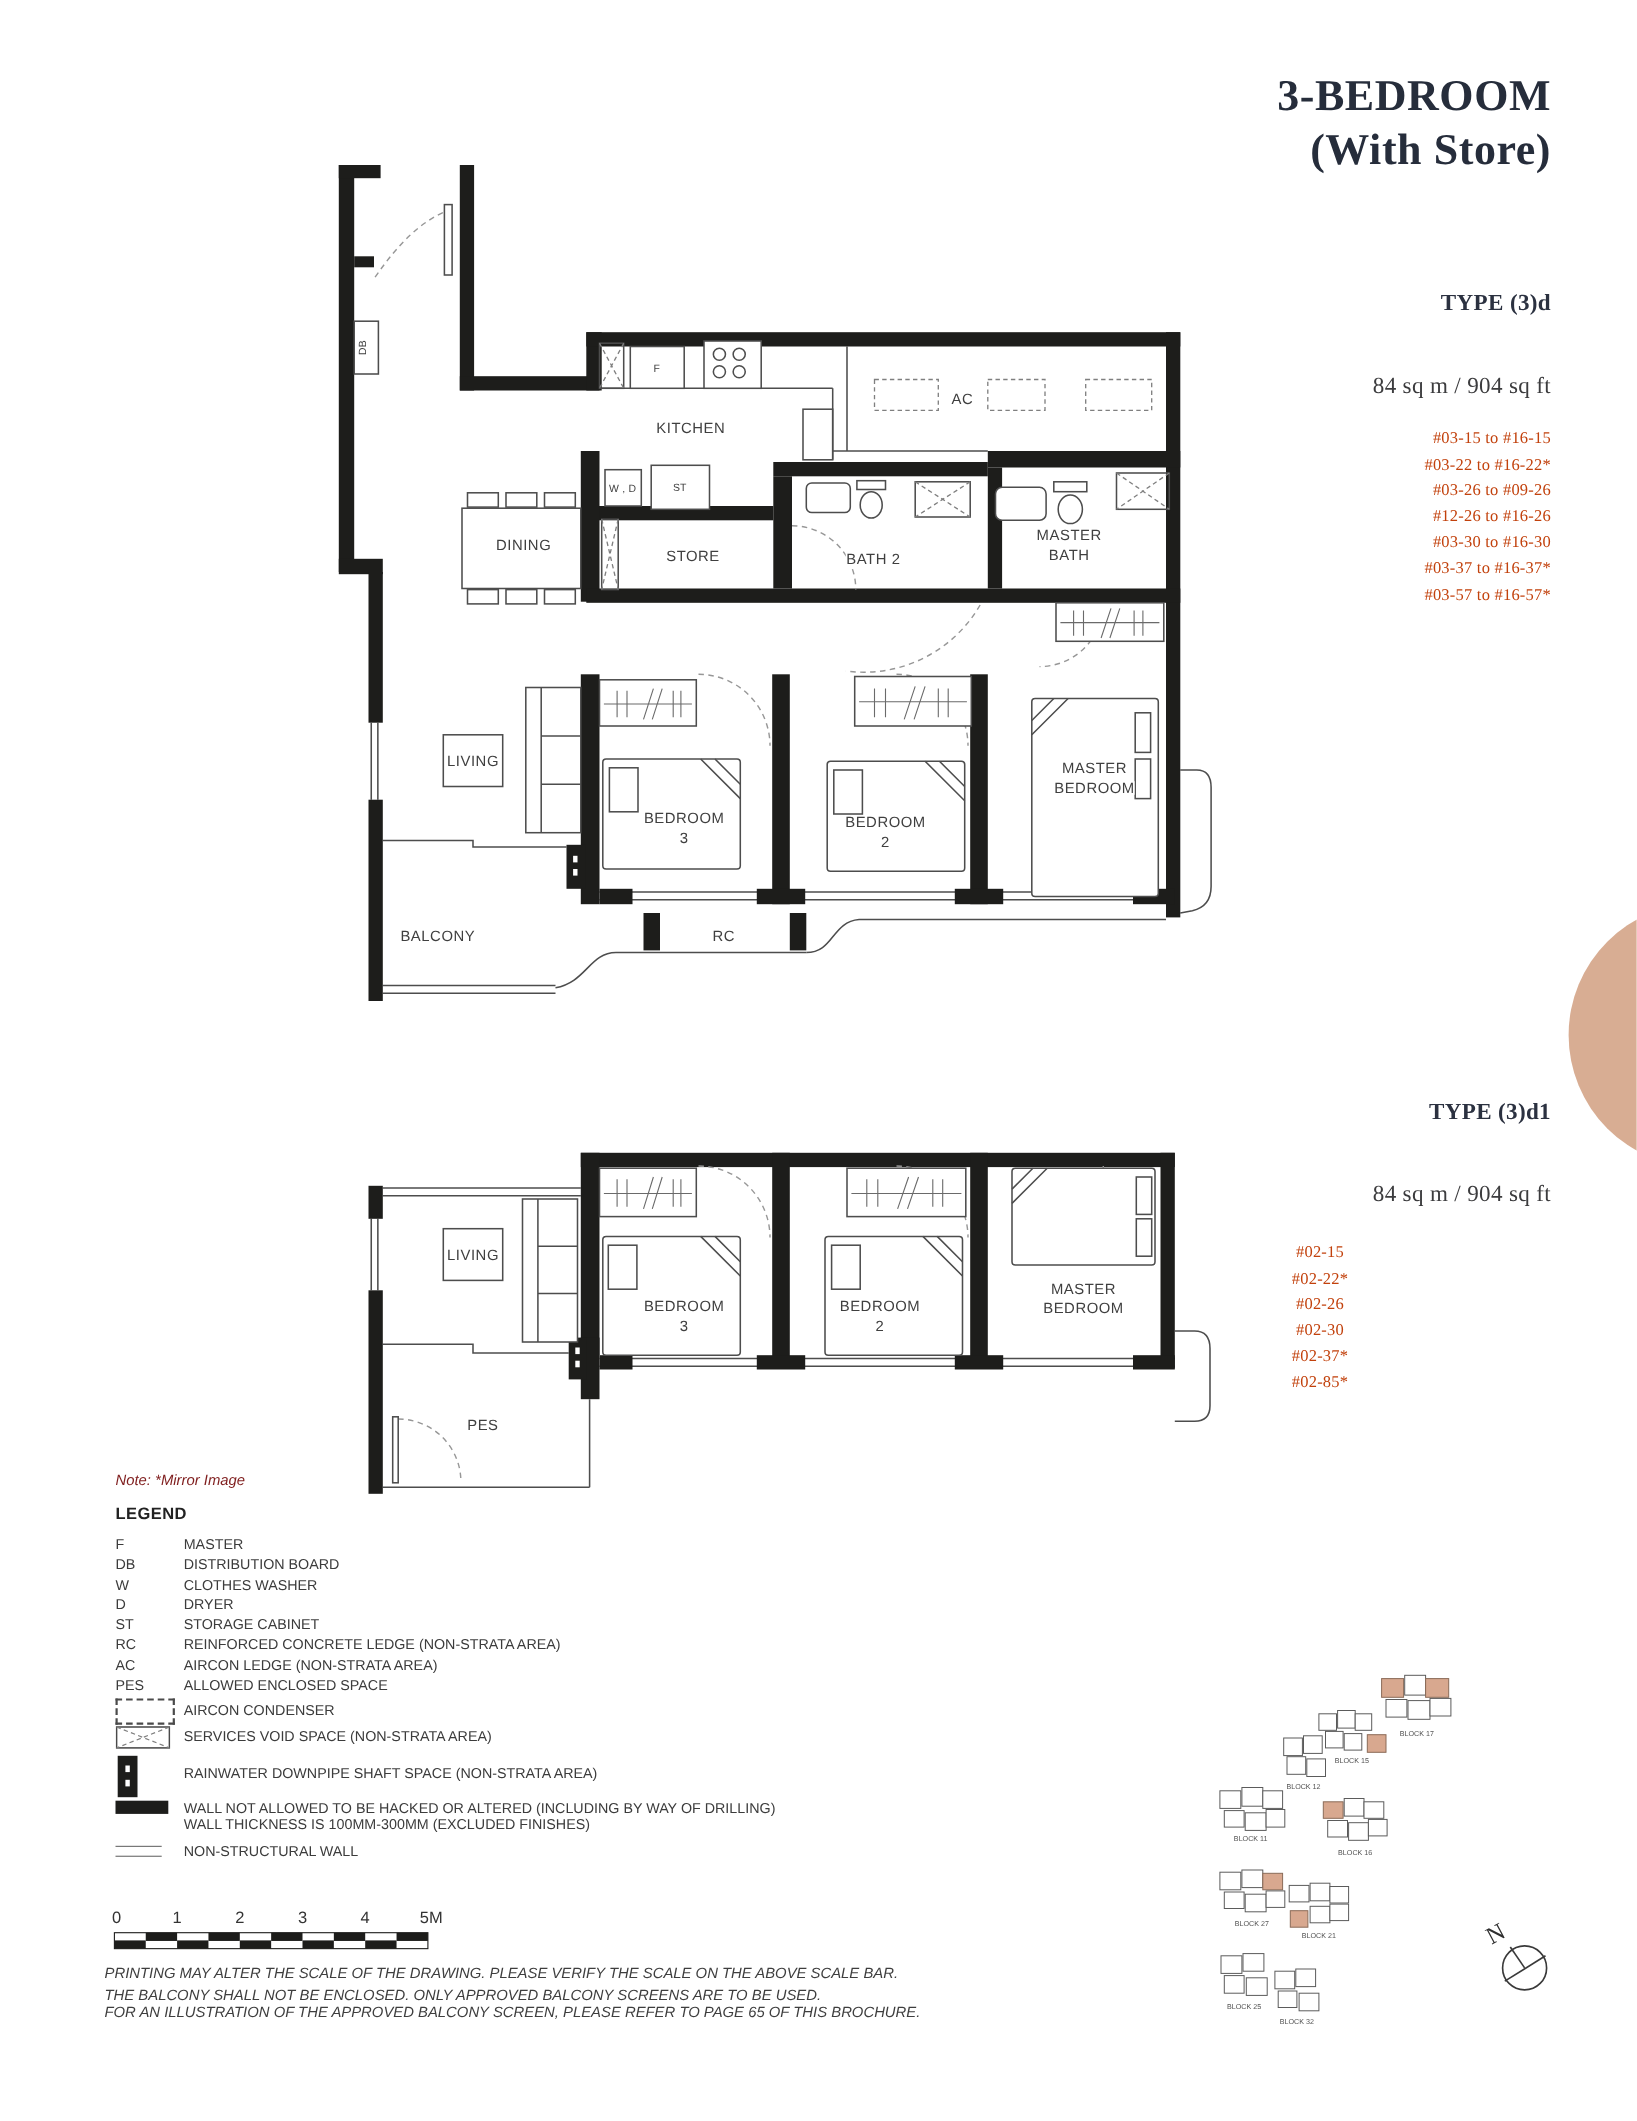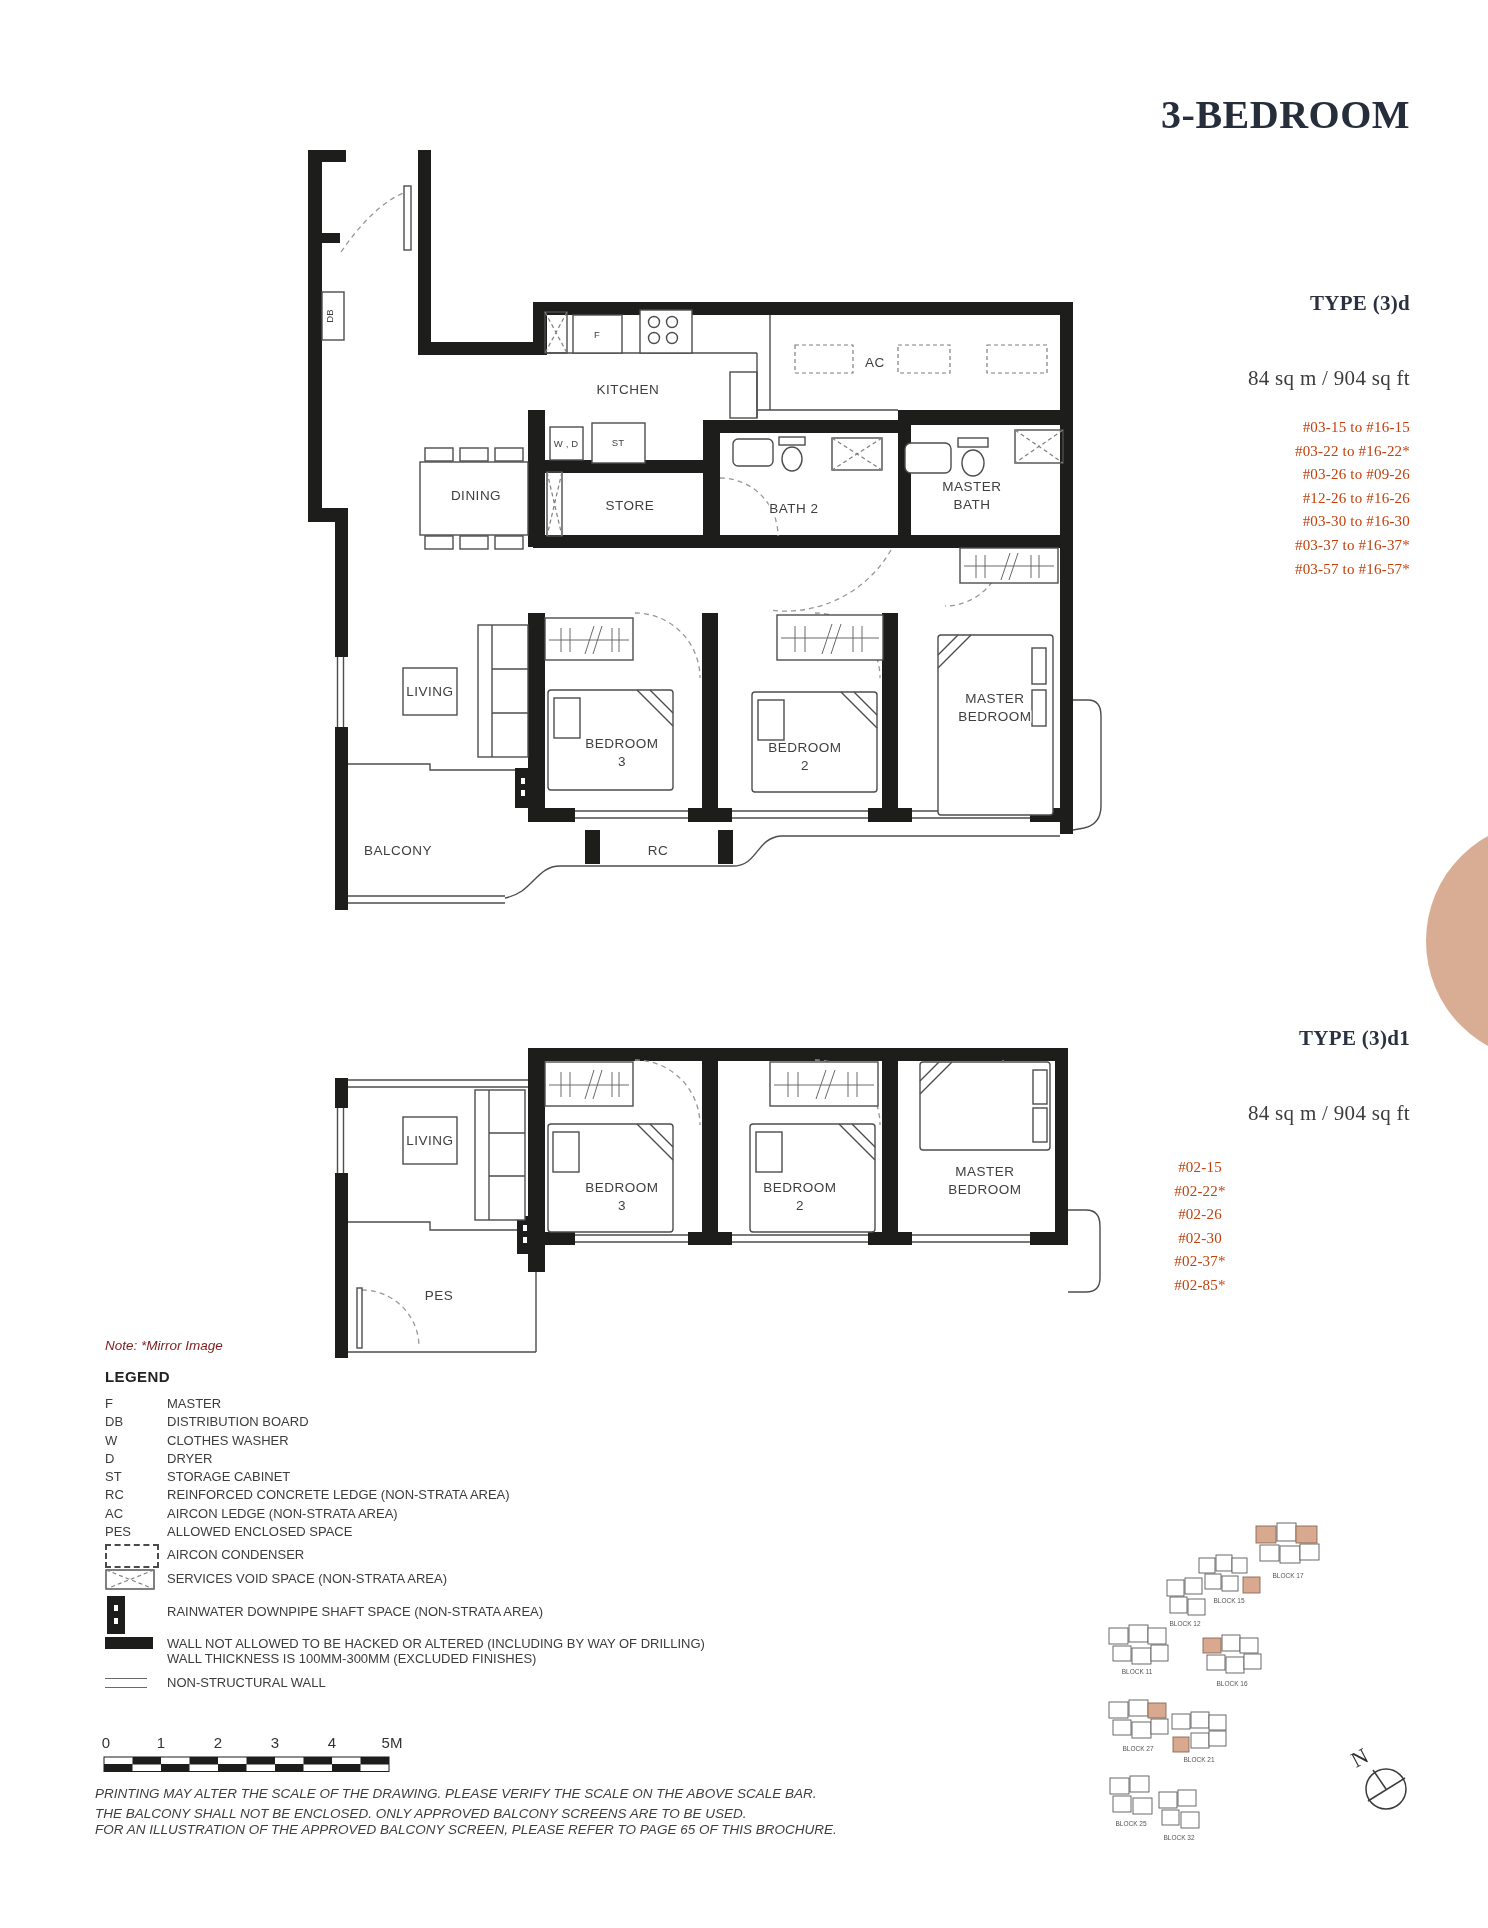--- a/index.html
+++ b/index.html
@@ -1,21 +1,21 @@
 <!DOCTYPE html>
 <html><head>
 <meta charset="utf-8">
 <style>
   html,body{margin:0;padding:0;background:#ffffff;}
   #page{position:relative;width:1488px;height:1928px;background:#fff;overflow:hidden;
         font-family:"Liberation Sans",sans-serif;color:#3f3f3f;}
   svg text{user-select:none;}
 
   
-  .rcol{position:absolute;right:78px;text-align:right;margin-top:28px;}
+  .rcol{position:absolute;right:78px;text-align:right;}
   #main-title{top:62px;width:420px;font-family:"Liberation Serif",serif;font-weight:bold;
               font-size:40px;line-height:49px;color:#262d3b;letter-spacing:.5px;}
   .type-head{font-family:"Liberation Serif",serif;font-weight:bold;font-size:21px;color:#2b3140;letter-spacing:.3px;}
   #type-d-head{top:263px;width:420px;}
   #type-d1-head{top:998px;width:420px;}
   .area-line{font-family:"Liberation Serif",serif;font-size:21px;color:#3c3c3e;letter-spacing:.3px;}
   #type-d-area{top:338px;width:420px;}
   #type-d1-area{top:1073px;width:420px;}
   .unit-list{font-family:"Liberation Serif",serif;font-size:15px;color:#c2410c;line-height:23.6px;letter-spacing:.2px;}
   #type-d-units{top:388px;width:420px;}
@@ -418,20 +418,21 @@
     <g>
       <circle cx="1386" cy="1789" r="20" fill="none" stroke="#3a3a3a" stroke-width="1.5"></circle>
       <line x1="1368" y1="1801" x2="1405" y2="1778" stroke="#3a3a3a" stroke-width="1.5"></line>
       <line x1="1386" y1="1789" x2="1373" y2="1770" stroke="#3a3a3a" stroke-width="1.5"></line>
       <text x="1356" y="1768" transform="rotate(-28 1356 1768)" style="font-family:'Liberation Serif',serif;font-size:22px;fill:#2e2e2e;">N</text>
     </g>
   </svg>
 
   <div class="rcol" id="main-title">
     <div>3-BEDROOM</div>
+    <div>(With Store)</div>
   </div>
 
   <div class="rcol type-head" id="type-d-head">TYPE (3)d</div>
   <div class="rcol area-line" id="type-d-area">84 sq m / 904 sq ft</div>
   <div class="rcol unit-list" id="type-d-units">
     <div>#03-15 to #16-15</div>
     <div>#03-22 to #16-22*</div>
     <div>#03-26 to #09-26</div>
     <div>#12-26 to #16-26</div>
     <div>#03-30 to #16-30</div>

